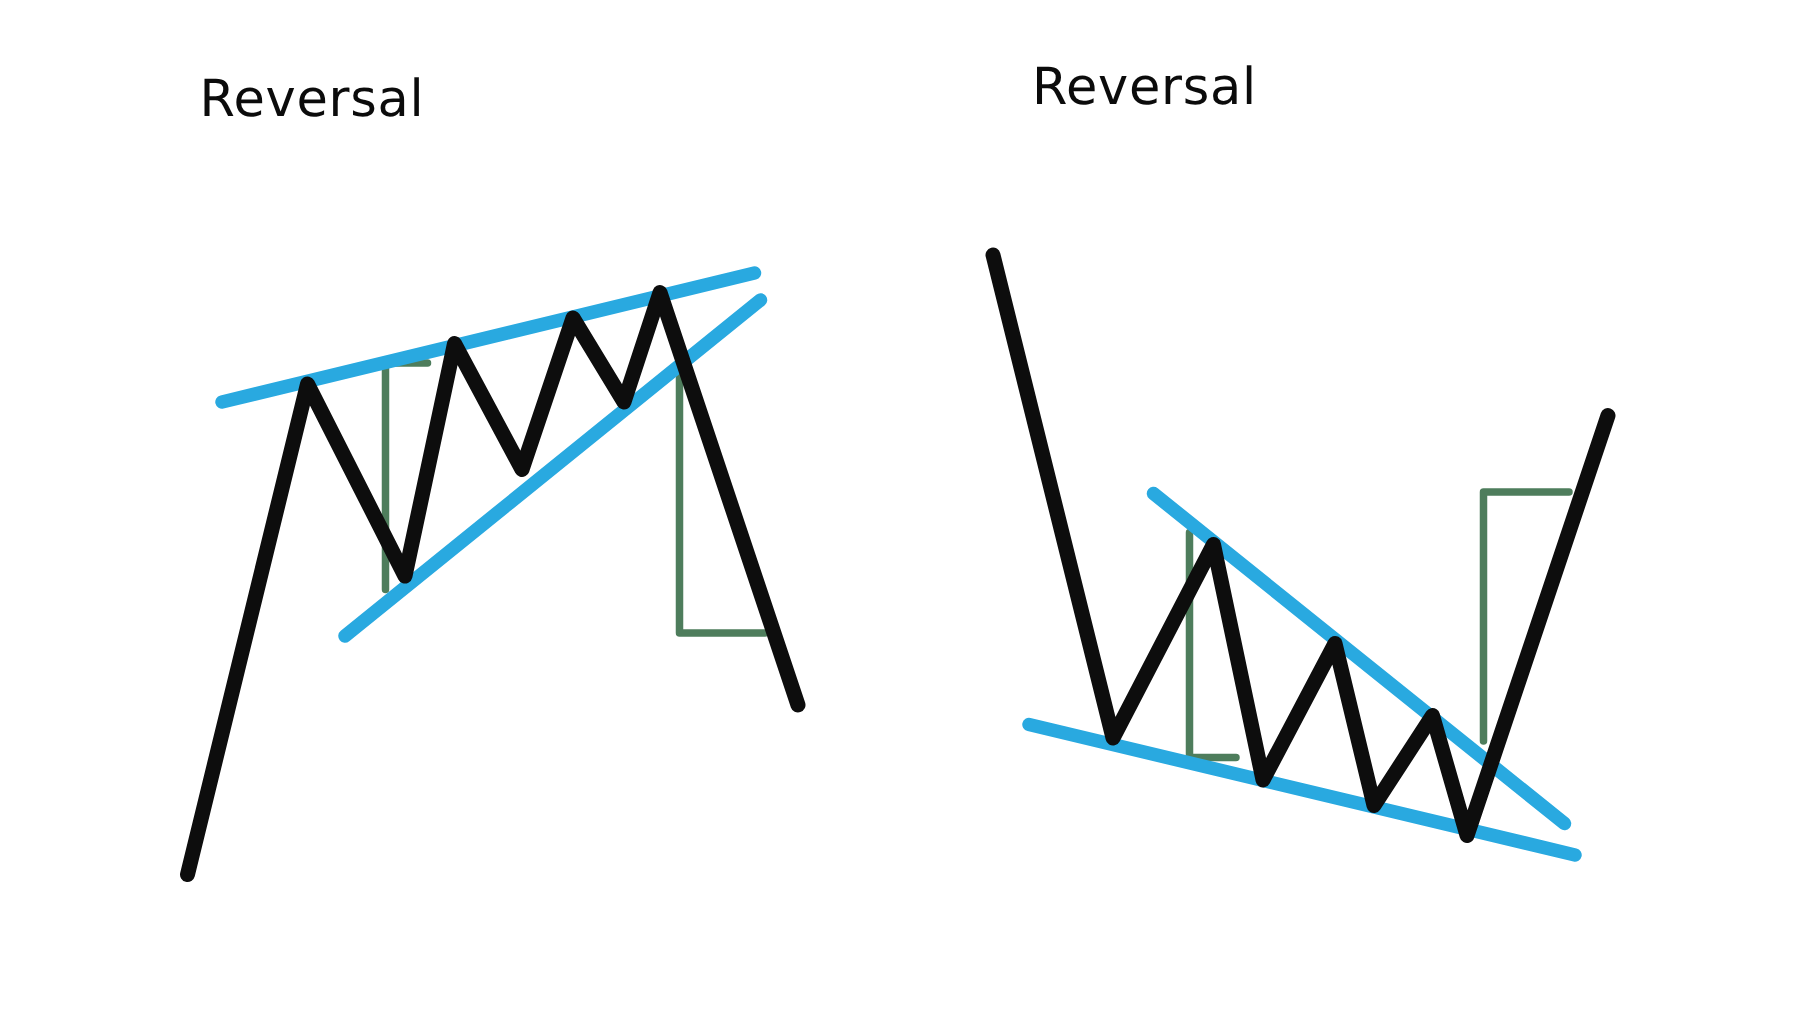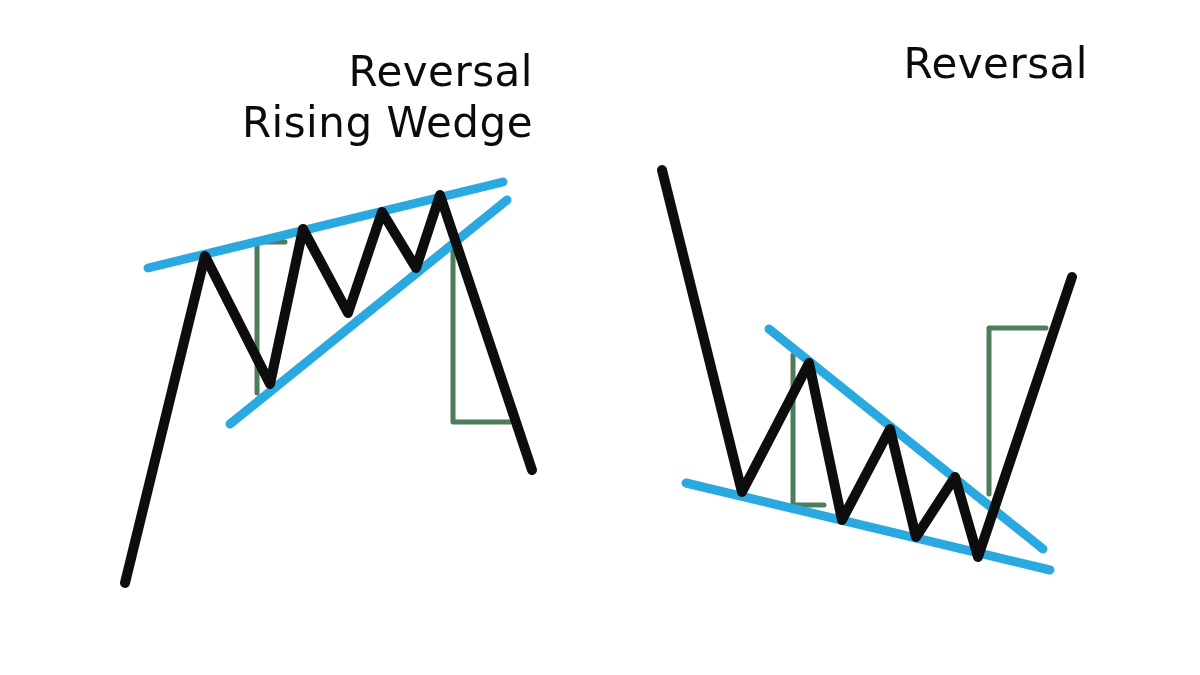--- a/index.html
+++ b/index.html
@@ -12,22 +12,22 @@
   }
   .canvas {
     position: absolute;
     left: 0; top: 0;
     width: 1200px;
     height: 675px;
   }
   .title {
     position: absolute;
     width: 400px;
-    text-align: right;
-    font-size: 42px;
+    text-align: left;
+    font-size: 34px;
     line-height: 1.22;
     letter-spacing: 0.5px;
     font-weight: 400;
     white-space: nowrap;
   }
   .title.left  { left: 133px; top: 46px; }
   .title.right { left: 688px; top: 38px; }
   svg.diagram {
     position: absolute;
     left: 0; top: 0;
@@ -35,21 +35,20 @@
     height: 675px;
   }
 </style>
 </head>
 <body style="background: rgb(255, 255, 255);">
 
 <div class="canvas">
 
   <div class="title left" style="color: rgb(11, 11, 11);">
     <div>Reversal</div>
-    <div>Rising Wedge</div>
   </div>
 
   <div class="title right" style="color: rgb(11, 11, 11);">
     <div>Reversal</div>
   </div>
 
   <svg id="diagram" class="diagram" viewBox="0 0 1200 675">
       <polyline points="285,242 257,242 257,393" fill="none" stroke="#4e7d5c" stroke-width="5" stroke-linecap="round" stroke-linejoin="round"></polyline>
       <polyline points="453,247 453,422 510,422" fill="none" stroke="#4e7d5c" stroke-width="5" stroke-linecap="round" stroke-linejoin="round"></polyline>
       <polyline points="148,268 503,182" fill="none" stroke="#29a9e0" stroke-width="9" stroke-linecap="round" stroke-linejoin="round"></polyline>

